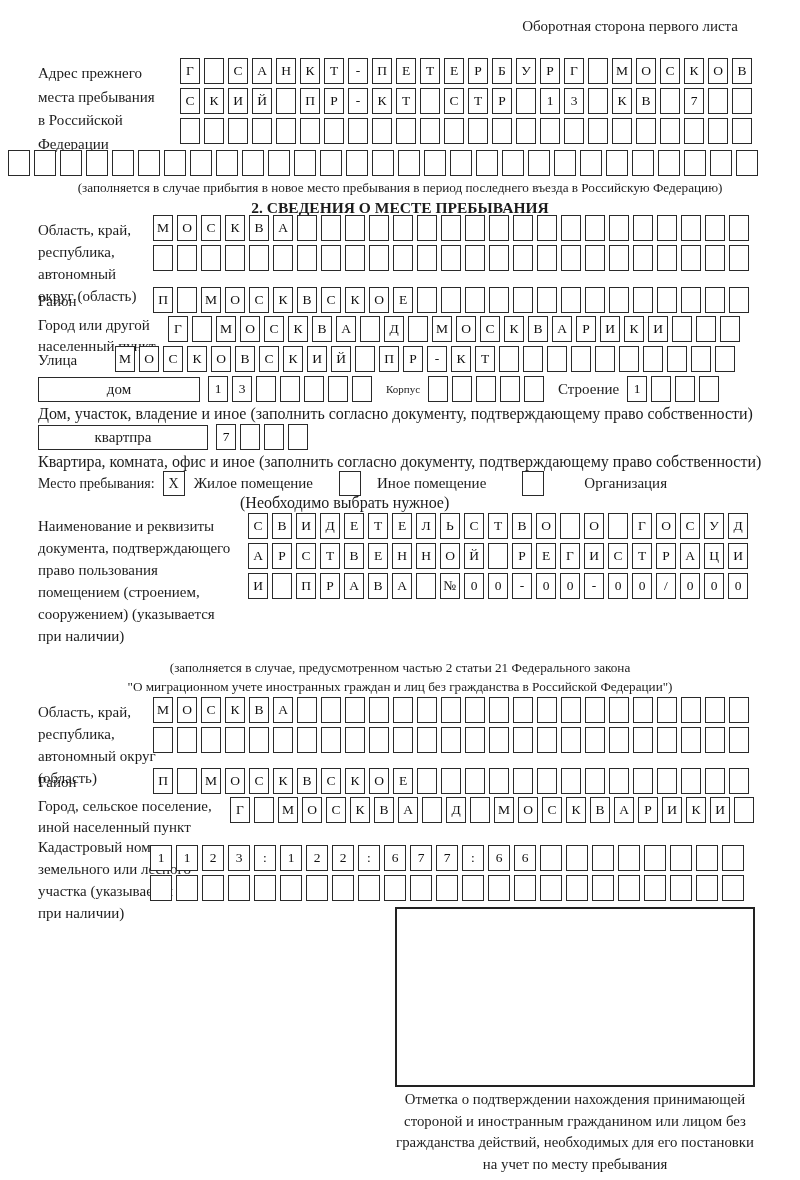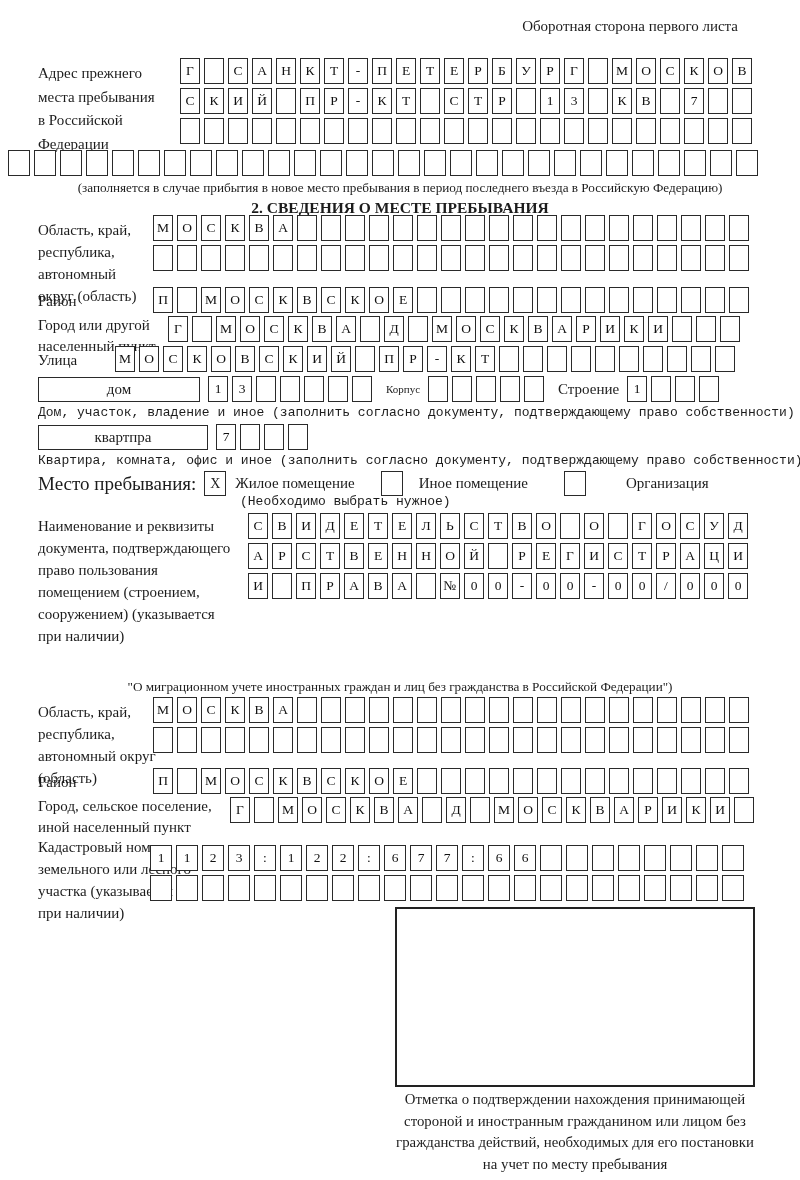--- a/index.html
+++ b/index.html
@@ -8,21 +8,21 @@
   .abs{position:absolute;}
   .lbl{font-size:15px;line-height:22px;}
   .lbl div{white-space:nowrap;}
   .boxrow{display:flex;gap:4px;margin-bottom:4px;}
   .cell{width:20px;height:26px;border:1.5px solid #2a2a2a;box-sizing:border-box;background:#fff;
         display:flex;align-items:center;justify-content:center;font-size:13.5px;color:#111;}
   .bigcells .cell{width:22px;}
   .cadcells .cell{width:22px;}
   .labelbox{border:1.5px solid #2a2a2a;box-sizing:border-box;height:25px;display:flex;
         align-items:center;justify-content:center;font-size:15px;background:#fff;}
-  .caption{font-size:13px;white-space:nowrap;font-family:Liberation Mono, monospace;}
+  .caption{font-size:16px;white-space:nowrap;}
   .note{font-size:13.2px;text-align:center;width:800px;}
   .title{font-size:15.5px;font-weight:bold;text-align:center;width:800px;}
   .inlinerow{display:flex;align-items:center;}
   .cbox{width:22px;height:25px;border:1.5px solid #2a2a2a;box-sizing:border-box;background:#fff;
         display:flex;align-items:center;justify-content:center;font-size:14px;}
   .stamp{border:2px solid #222;background:#fff;}
   .capcenter{font-size:14.8px;line-height:21.5px;text-align:center;}
 </style>
 </head>
 <body>
@@ -340,21 +340,21 @@
     <div class="boxrow" style="margin:0 0 0 8px;">
         <span class="cell">7</span>
         <span class="cell"></span>
         <span class="cell"></span>
         <span class="cell"></span>
       </div>
   </div>
   <div class="abs caption" style="left:38px;top:453px;">Квартира, комната, офис и иное (заполнить согласно документу, подтверждающему право собственности)</div>
 
   <div class="abs inlinerow" style="left:38px;top:471px;">
-    <div style="font-size:19px;">Место пребывания:</div>
+    <div style="font-size:14px;">Место пребывания:</div>
     <div class="cbox" style="margin-left:8px;">X</div>
     <div style="font-size:15px;margin-left:9px;">Жилое помещение</div>
     <div class="cbox" style="margin-left:26px;"></div>
     <div style="font-size:15px;margin-left:16px;">Иное помещение</div>
     <div class="cbox" style="margin-left:36px;"></div>
     <div style="font-size:15px;margin-left:40px;">Организация</div>
   </div>
   <div class="abs caption" style="left:240px;top:494px;">(Необходимо выбрать нужное)</div>
 
   <div class="abs lbl" style="left:38px;top:515px;">
@@ -430,20 +430,21 @@
         <span class="cell">-</span>
         <span class="cell">0</span>
         <span class="cell">0</span>
         <span class="cell">/</span>
         <span class="cell">0</span>
         <span class="cell">0</span>
         <span class="cell">0</span>
       </div>
   </div>
 
+  <div class="abs note" style="left:0;top:660px;">(заполняется в случае, предусмотренном частью 2 статьи 21 Федерального закона</div>
   <div class="abs note" style="left:0;top:679px;">"О миграционном учете иностранных граждан и лиц без гражданства в Российской Федерации")</div>
 
   <div class="abs lbl" style="left:38px;top:701px;">
     <div>Область, край,</div>
     <div>республика,</div>
     <div>автономный округ</div>
     <div>(область)</div>
   </div>
   <div class="abs" style="left:153px;top:697px;">
     <div class="boxrow">

